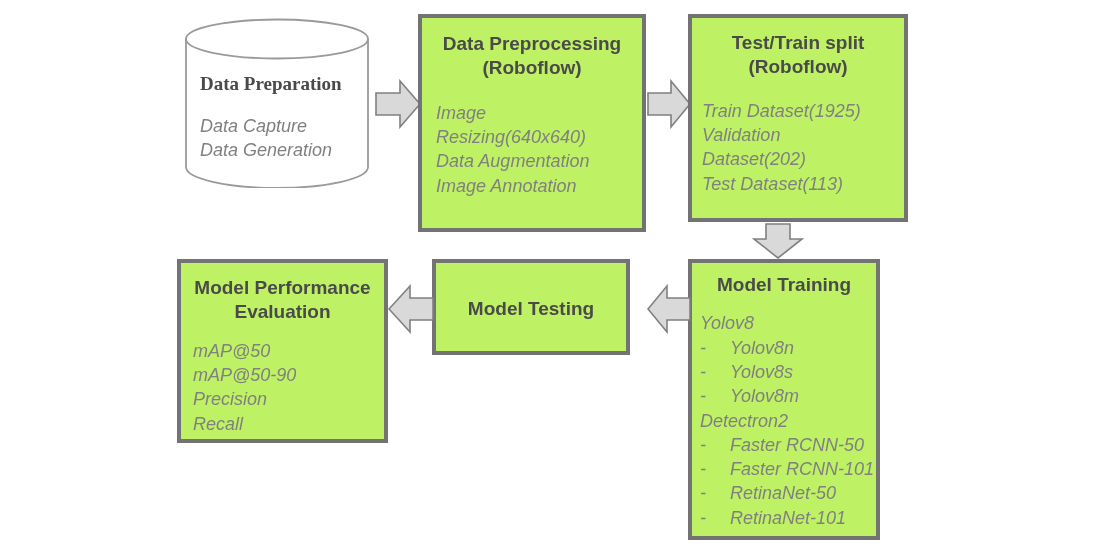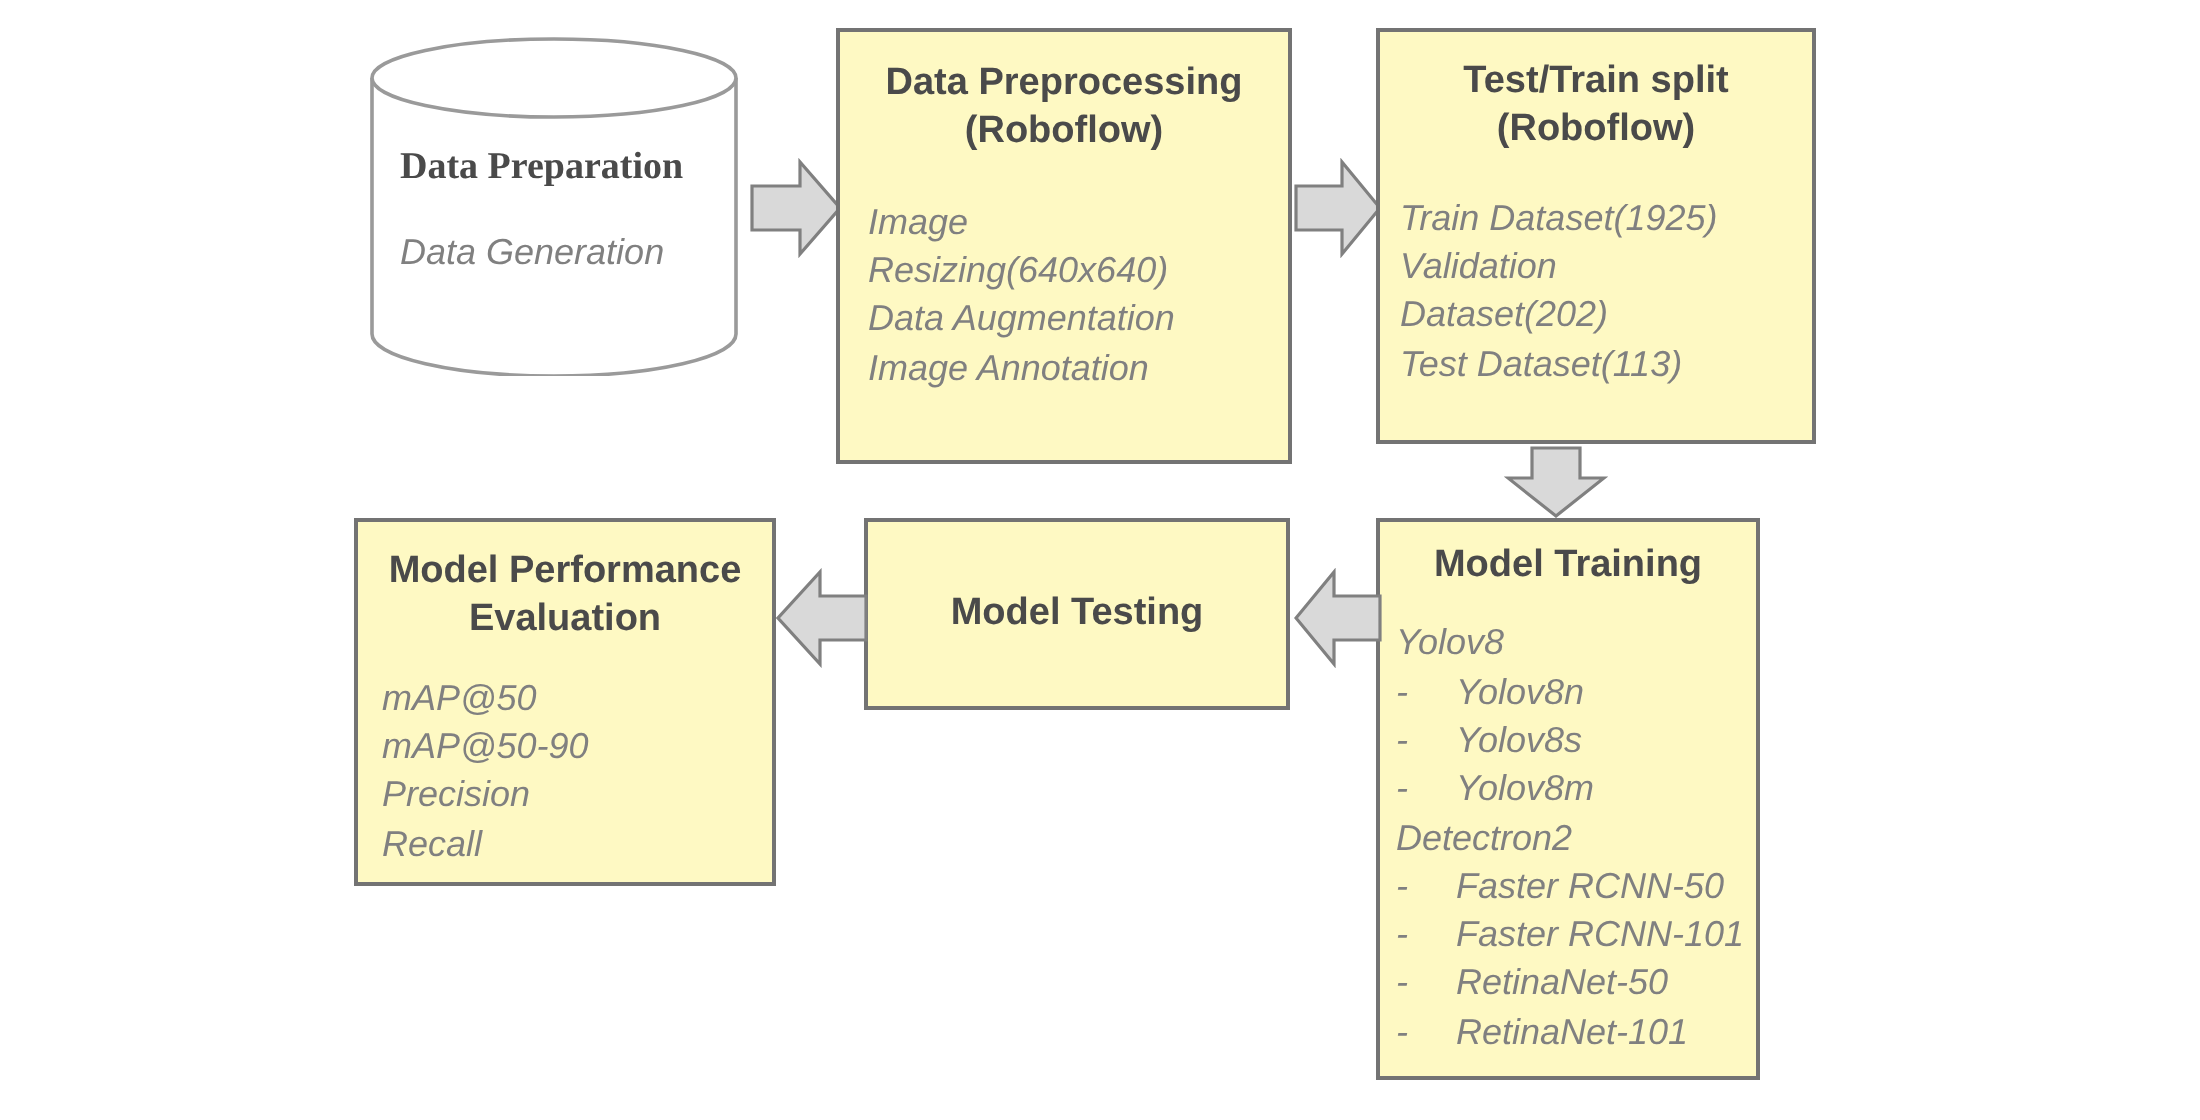--- a/index.html
+++ b/index.html
@@ -14,22 +14,22 @@
     position: relative;
     width: 1100px;
     height: 560px;
     background: #ffffff;
     overflow: hidden;
   }
   
   .node {
     position: absolute;
     box-sizing: border-box;
-    border: 2px solid #737373;
-    background: #fef9c3;
+    border: 4px solid #737373;
+    background: #bef264;
   }
   .node-title {
     font-weight: bold;
     color: #4a4a4a;
     font-size: 19px;
     line-height: 1.28;
     text-align: center;
     white-space: pre-line;
   }
   .node-body {
@@ -64,21 +64,21 @@
   
   .arrow {
     position: absolute;
   }
   .arrow svg { display: block; }
 
   
   #node-preprocessing { left: 418px; top: 14px;  width: 228px; height: 218px; }
   #node-split         { left: 688px; top: 14px;  width: 220px; height: 208px; }
   #node-training      { left: 688px; top: 259px; width: 192px; height: 281px; }
-  #node-testing       { left: 432px; top: 259px; width: 213px; height: 96px;  }
+  #node-testing       { left: 432px; top: 259px; width: 198px; height: 96px;  }
   #node-evaluation    { left: 177px; top: 259px; width: 211px; height: 184px; }
 
   #node-preprocessing .node-title { margin: 14px 6px 0 6px; }
   #node-preprocessing .node-body  { margin: 20px 0 16px 14px; font-style: italic; }
 
   #node-split .node-title { margin: 13px 6px 0 6px; }
   #node-split .node-body  { margin: 19px 0 0 10px; }
 
   #node-training .node-title { margin: 10px 6px 0 6px; }
   #node-training .node-body  { margin: 14px 0 0 8px; }
@@ -93,20 +93,21 @@
 
 <div id="canvas">
 
   <div id="cylinder-wrap" style="left:184px; top:18px; width:186px; height:170px;">
     <svg width="186" height="170" viewBox="0 0 186 170">
       <path d="M2,21 L2,149 A91,21 0 0 0 184,149 L184,21" fill="#ffffff" stroke="#9a9a9a" stroke-width="1.8"></path>
       <ellipse cx="93" cy="21" rx="91" ry="19.5" fill="#ffffff" stroke="#9a9a9a" stroke-width="1.8"></ellipse>
     </svg>
     <div class="cyl-text node-title" style="top:54px; left:0; padding-left:16px;font-family:Liberation Serif, serif;">Data Preparation</div>
     <div class="cyl-text node-body" style="top:96px; left:0; padding-left:16px;">
+      <div class="li">Data Capture</div>
       <div class="li">Data Generation</div>
     </div>
   </div>
 
   <div class="arrow" style="left:375px; top:79px; width:46px; height:50px;">
     <svg width="46" height="50" viewBox="0 0 46 50">
       <polygon points="1,14 25,14 25,2 45,25 25,48 25,36 1,36" fill="#d9d9d9" stroke="#808080" stroke-width="1.6" stroke-linejoin="miter"></polygon>
     </svg>
   </div>
 

